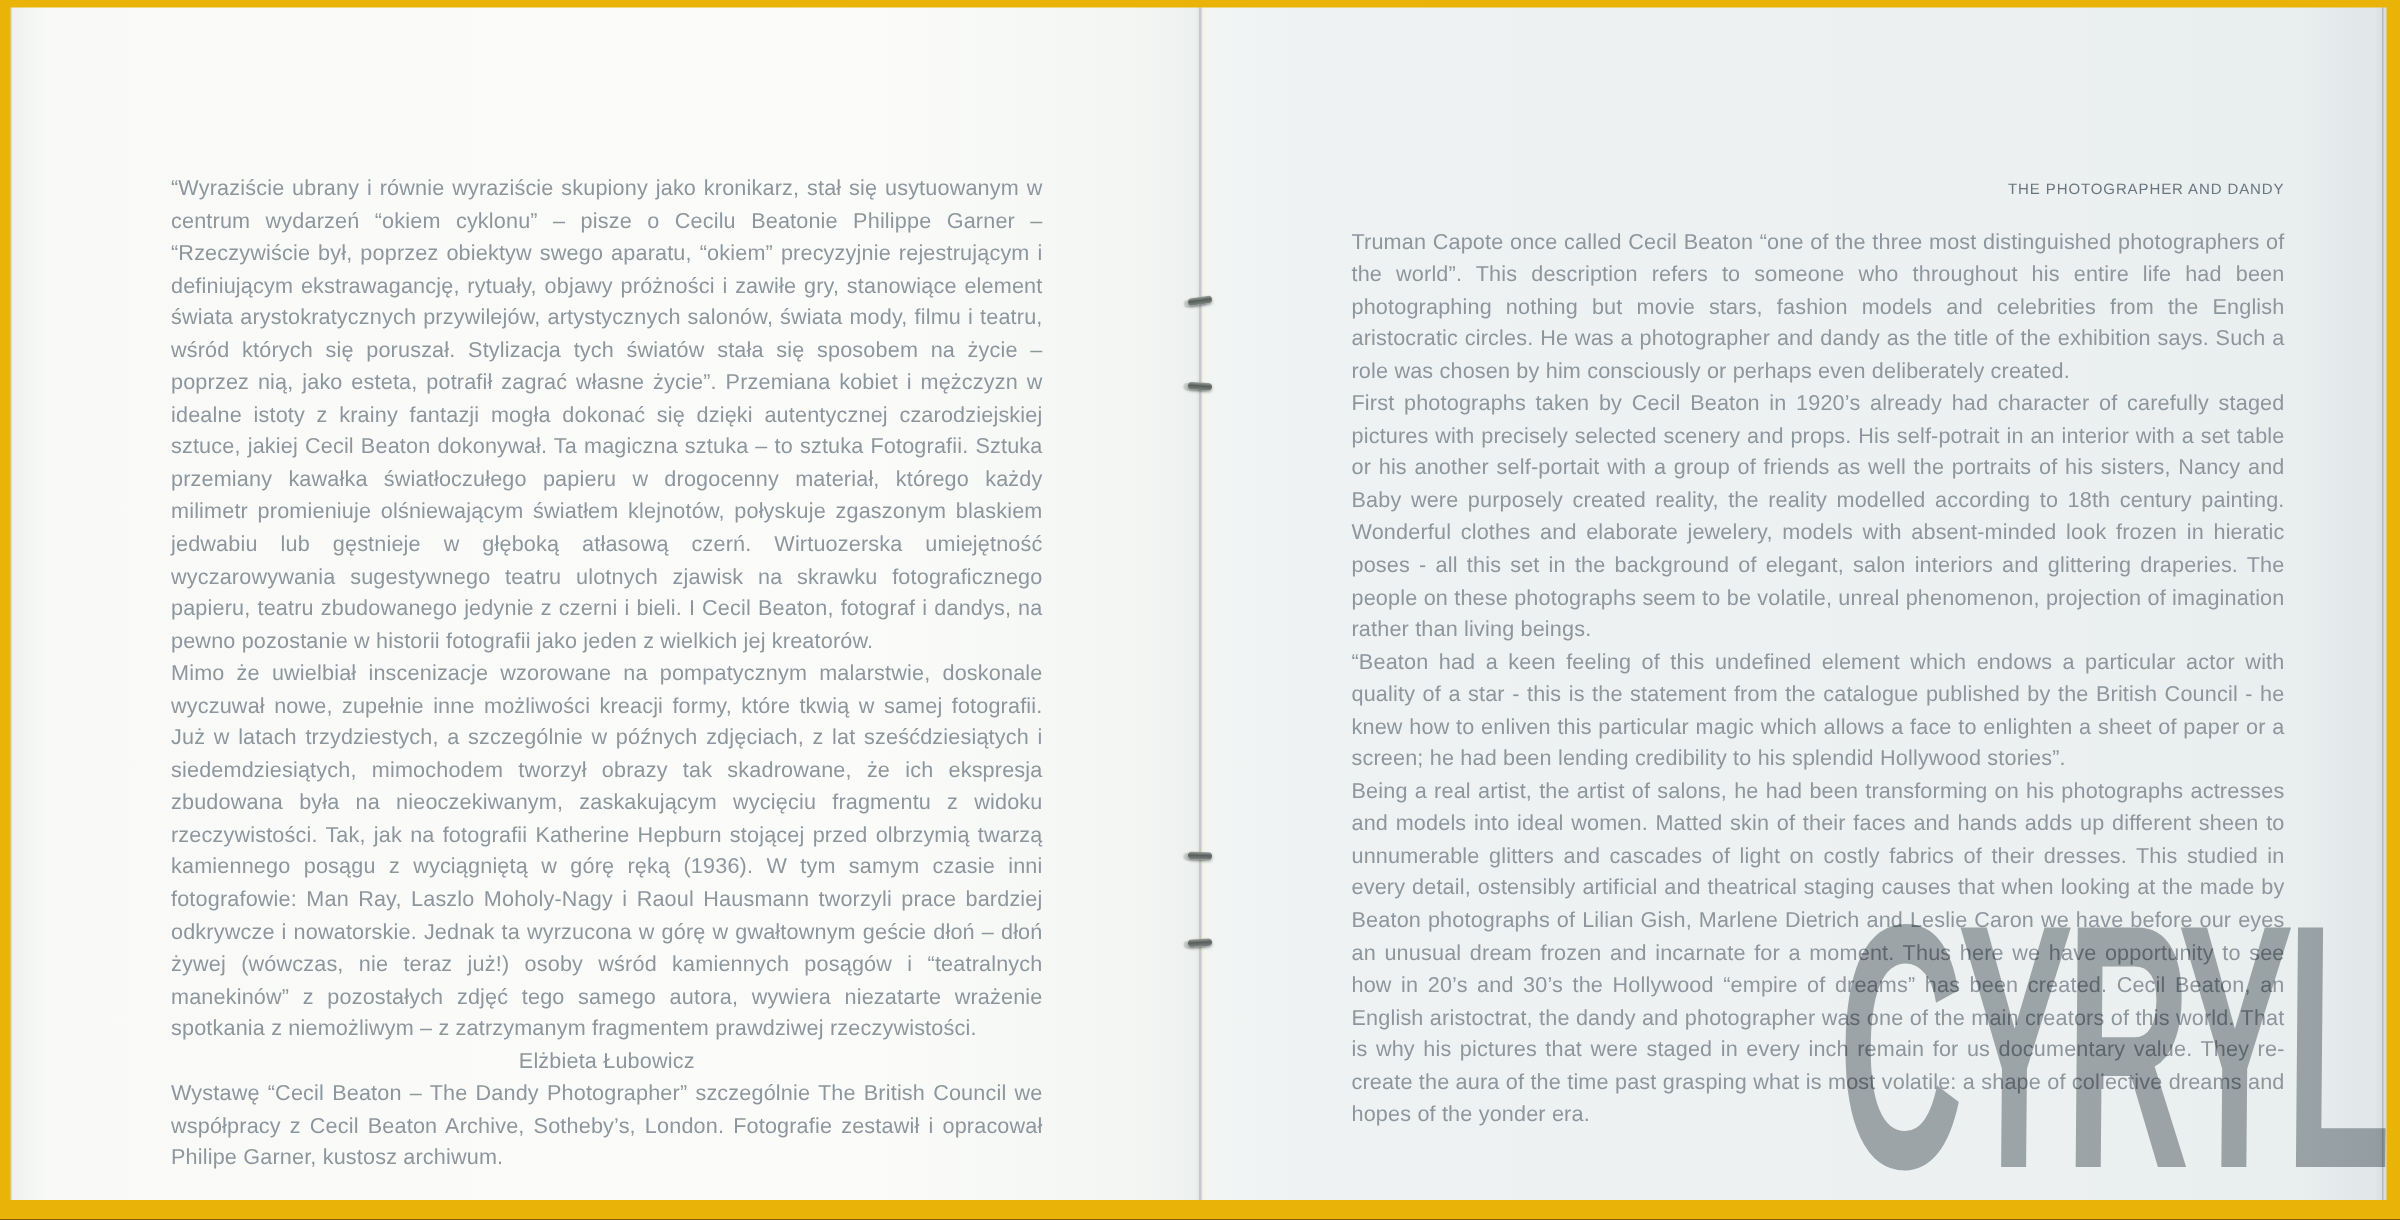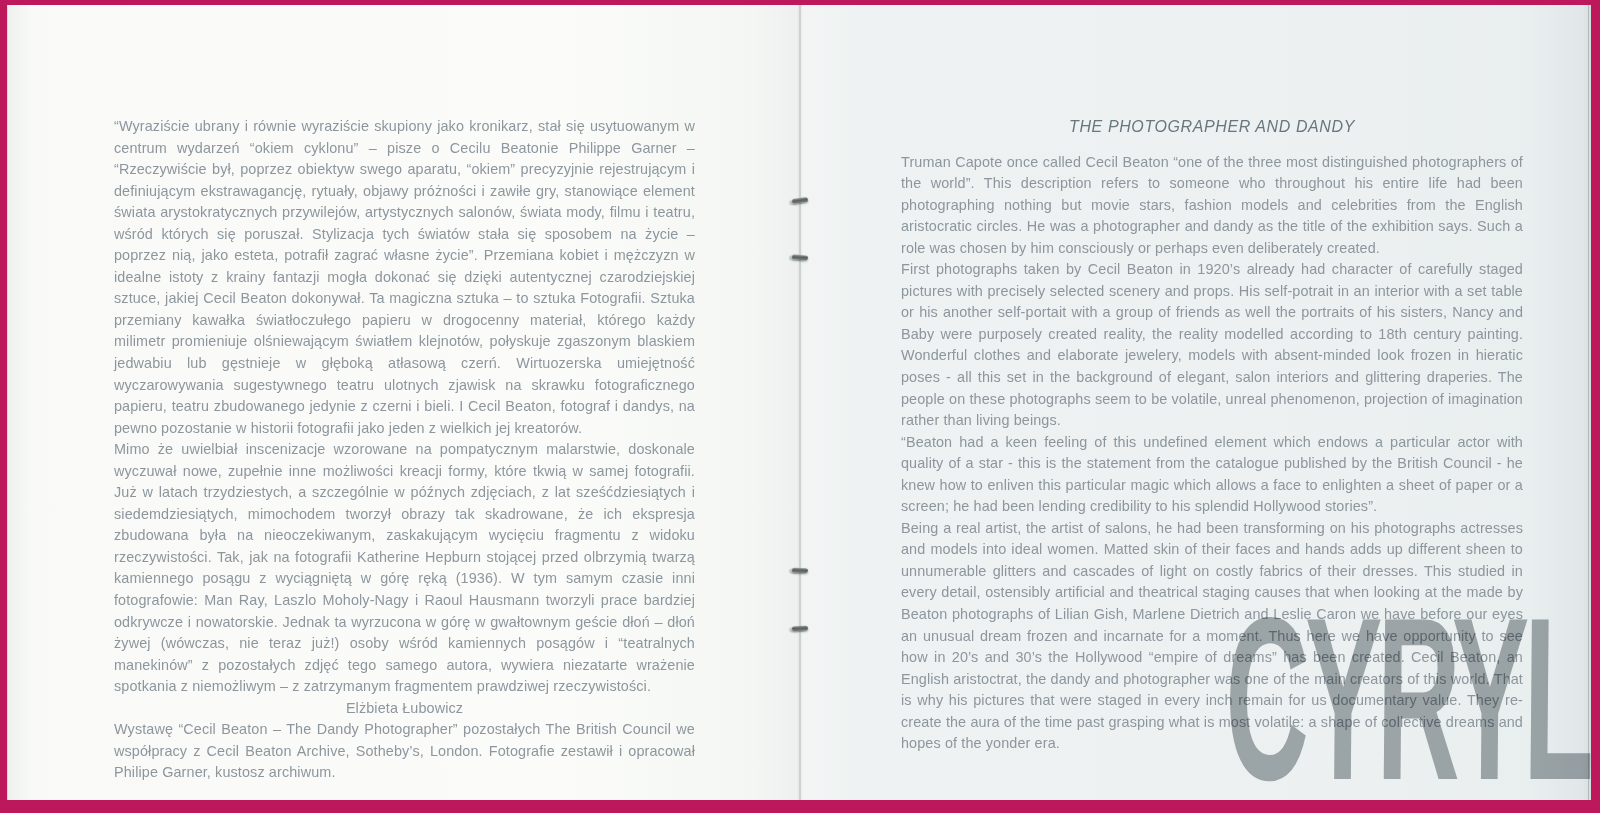--- a/index.html
+++ b/index.html
@@ -7,21 +7,21 @@
     padding: 0;
     width: 1600px;
     height: 813px;
     overflow: hidden;
     background: #0b0d0c;
     font-family: "Liberation Sans", sans-serif;
   }
   .scan {
     position: absolute;
     inset: 0;
-    background: #be185d;
+    background: #eab308;
   }
   .spread {
     position: absolute;
     left: 7px;
     top: 5px;
     right: 9px;
     bottom: 13px;
     display: flex;
   }
   .page {
@@ -78,26 +78,25 @@
     top: 111px;
     width: 581px;
   }
   .textcol-right {
     left: 100px;
     top: 111px;
     width: 622px;
   }
   .title {
     margin: 0 0 14px 0;
-    font-size: 16px;
+    font-size: 10px;
     font-weight: 400;
     letter-spacing: 0.6px;
     color: #68767e;
-    text-align: center;
-    font-style: italic;
+    text-align: right;
   }
   .signature {
     text-align: center;
     margin: 0;
   }
   .credit {
     margin-top: 21.5px;
   }
   .watermark {
     position: absolute;
@@ -128,21 +127,21 @@
 <body>
 
 <div class="scan">
   <div class="spread">
 
     <div class="page page-left">
       <div class="textcol textcol-left">
         <p>“Wyraziście ubrany i równie wyraziście skupiony jako kronikarz, stał się usytuowanym w centrum wydarzeń “okiem cyklonu” – pisze o Cecilu Beatonie Philippe Garner – “Rzeczywiście był, poprzez obiektyw swego aparatu, “okiem” precyzyjnie rejestrującym i definiującym ekstrawagancję, rytuały, objawy próżności i zawiłe gry, stanowiące element świata arystokratycznych przywilejów, artystycznych salonów, świata mody, filmu i teatru, wśród których się poruszał. Stylizacja tych światów stała się sposobem na życie – poprzez nią, jako esteta, potrafił zagrać własne życie”. Przemiana kobiet i mężczyzn w idealne istoty z krainy fantazji mogła dokonać się dzięki autentycznej czarodziejskiej sztuce, jakiej Cecil Beaton dokonywał. Ta magiczna sztuka – to sztuka Fotografii. Sztuka przemiany kawałka światłoczułego papieru w drogocenny materiał, którego każdy milimetr promieniuje olśniewającym światłem klejnotów, połyskuje zgaszonym blaskiem jedwabiu lub gęstnieje w głęboką atłasową czerń. Wirtuozerska umiejętność wyczarowywania sugestywnego teatru ulotnych zjawisk na skrawku fotograficznego papieru, teatru zbudowanego jedynie z czerni i bieli. I Cecil Beaton, fotograf i dandys, na pewno pozostanie w historii fotografii jako jeden z wielkich jej kreatorów.</p>
         <p>Mimo że uwielbiał inscenizacje wzorowane na pompatycznym malarstwie, doskonale wyczuwał nowe, zupełnie inne możliwości kreacji formy, które tkwią w samej fotografii. Już w latach trzydziestych, a szczególnie w późnych zdjęciach, z lat sześćdziesiątych i siedemdziesiątych, mimochodem tworzył obrazy tak skadrowane, że ich ekspresja zbudowana była na nieoczekiwanym, zaskakującym wycięciu fragmentu z widoku rzeczywistości. Tak, jak na fotografii Katherine Hepburn stojącej przed olbrzymią twarzą kamiennego posągu z wyciągniętą w górę ręką (1936). W tym samym czasie inni fotografowie: Man Ray, Laszlo Moholy-Nagy i Raoul Hausmann tworzyli prace bardziej odkrywcze i nowatorskie. Jednak ta wyrzucona w górę w gwałtownym geście dłoń – dłoń żywej (wówczas, nie teraz już!) osoby wśród kamiennych posągów i “teatralnych manekinów” z pozostałych zdjęć tego samego autora, wywiera niezatarte wrażenie spotkania z niemożliwym – z zatrzymanym fragmentem prawdziwej rzeczywistości.</p>
         <p class="signature">Elżbieta Łubowicz</p>
-        <p class="credit">Wystawę “Cecil Beaton – The Dandy Photographer” pozostałych The British Council we współpracy z Cecil Beaton Archive, Sotheby’s, London. Fotografie zestawił i opracował Philipe Garner, kustosz archiwum.</p>
+        <p class="credit">Wystawę “Cecil Beaton – The Dandy Photographer” szczególnie The British Council we współpracy z Cecil Beaton Archive, Sotheby’s, London. Fotografie zestawił i opracował Philipe Garner, kustosz archiwum.</p>
       </div>
     </div>
 
     <div class="page page-right">
       <div class="textcol textcol-right">
         <h1 class="title">THE PHOTOGRAPHER AND DANDY</h1>
         <p>Truman Capote once called Cecil Beaton “one of the three most distinguished  photographers of the world”. This description refers to someone who throughout his entire life had been photographing nothing but movie stars, fashion models and celebrities from the English aristocratic circles. He was a photographer and dandy as the title of the exhibition says. Such a role was chosen by him consciously or perhaps even deliberately created.</p>
         <p>First photographs taken by Cecil Beaton in 1920’s already had character of carefully staged pictures with precisely selected scenery and props. His self-potrait in an interior with a set  table or his another self-portait with a group of friends as well the  portraits of his sisters, Nancy and Baby were purposely created reality, the reality modelled according to 18th century painting. Wonderful clothes and elaborate jewelery, models with absent-minded look frozen in hieratic poses - all this set in the background of elegant, salon interiors and glittering draperies. The people on these photographs seem to be volatile, unreal phenomenon, projection of imagination rather than living beings.</p>
         <p>“Beaton had a keen  feeling of this undefined element which endows a particular actor with quality of a star - this is the statement from the catalogue published by the British Council - he knew how to enliven this particular magic which allows a face to enlighten a sheet of paper or a screen; he had been lending credibility to his splendid Hollywood stories”.</p>
         <p>Being a real artist, the artist of salons, he had been transforming on his photographs actresses and models into ideal women. Matted skin of their  faces and hands adds up different sheen to unnumerable glitters and cascades of light on costly fabrics of their dresses. This studied in every detail, ostensibly artificial and theatrical staging causes that when looking at the made by Beaton photographs of Lilian Gish, Marlene Dietrich and Leslie Caron we have before our eyes an unusual dream frozen and incarnate for a moment. Thus here we have opportunity to see how in 20’s and 30’s the Hollywood “empire of dreams” has been created. Cecil Beaton, an English aristoctrat, the dandy and photographer was one of the main creators  of this world. That is why his pictures that were staged in every inch remain for us documentary value. They re-create the aura of the time past grasping what is most volatile: a shape of collective dreams and hopes of the yonder era.</p>

